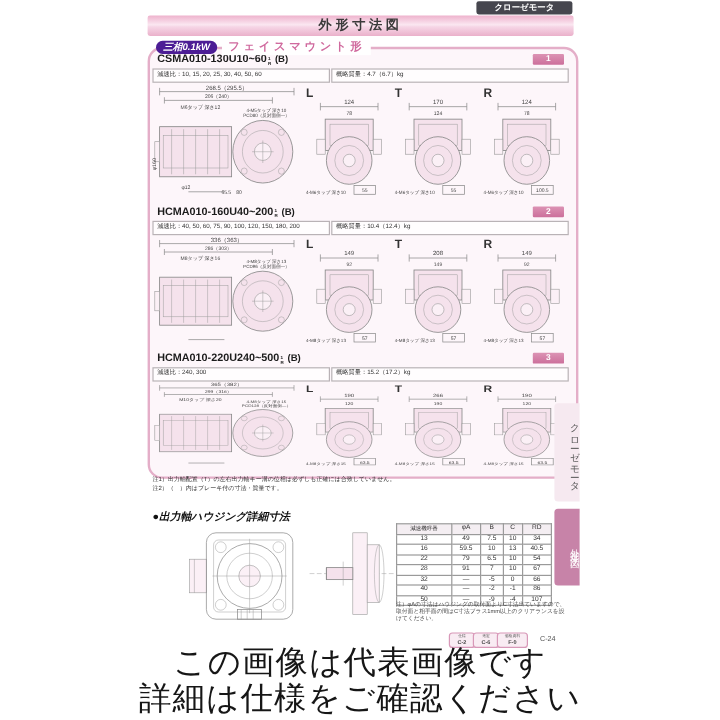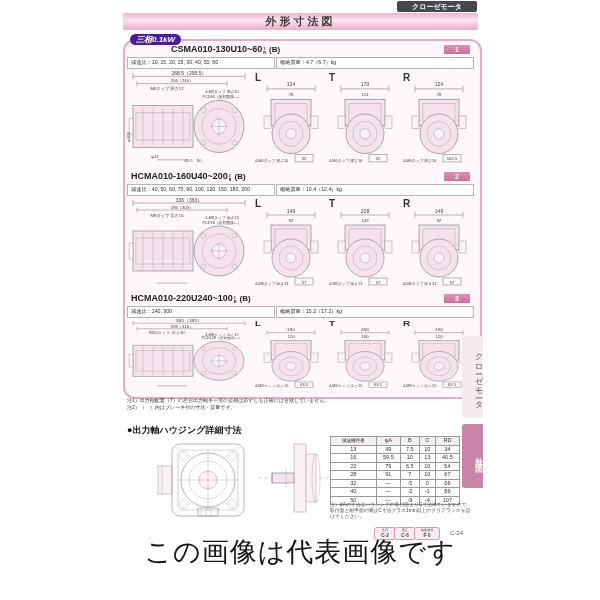--- a/index.html
+++ b/index.html
@@ -38,21 +38,21 @@
   .lnt{stroke:#9a9a9a;stroke-width:0.4;fill:none;}
   .fillshape{fill:#f5e2ec;stroke:#8a8a8a;stroke-width:0.7;}
   .fillshape2{fill:#fbf0f6;stroke:#9a9a9a;stroke-width:0.5;}
   text.t45{font-size:5px;fill:#444;text-anchor:middle;}
   text.t4{font-size:4.2px;fill:#444;text-anchor:middle;}
   text.t38{font-size:3.8px;fill:#444;text-anchor:middle;}
   text.t38l{font-size:3.8px;fill:#444;text-anchor:start;}
   text.letter{font-size:10px;font-weight:bold;fill:#333;text-anchor:start;}
 
   .notes{left:127px;top:397px;font-size:5px;line-height:7px;color:#333;}
-  .housing-heading{left:127px;top:424px;font-size:9px;font-weight:bold;color:#111;}
+  .housing-heading{left:127px;top:424px;font-size:9px;font-weight:bold;color:#111;font-style:italic;}
 
   table.htab{border-collapse:collapse;font-size:5.5px;color:#333;background:#fff;}
   table.htab td,table.htab th{border:0.8px solid #9a9a9a;text-align:center;padding:0 1px;
     height:7.5px;font-weight:normal;line-height:7px;}
   table.htab th{background:#f4eef2;}
   .table-note{left:330px;top:502px;width:142px;font-size:4.8px;line-height:6px;color:#444;}
 
   .flink{height:11px;border:1px solid #d898b8;border-radius:3px;background:#f9ecf3;
     text-align:center;color:#555;padding:0 2px;display:flex;flex-direction:column;justify-content:center;}
   .flink .fl-top{font-size:3.2px;line-height:3.6px;}
@@ -71,23 +71,24 @@
 <body>
 
 <div class="abs corner-label">クローゼモータ</div>
 
 <div class="abs title-banner">外形寸法図</div>
 
 <div class="abs section-box"></div>
 
 <div class="abs series-row">
   <span class="power-badge">三相0.1kW</span>
-</div>
-
-<div class="abs model-line" style="left:131px;top:44px;margin-left:40px;">
+  <span class="type-label">フェイスマウント形</span>
+</div>
+
+<div class="abs model-line" style="left:131px;top:44px;">
   <span>CSMA010-130U10~60</span>
   <span class="model-frac">
     <span>1</span>
     <span>R</span>
   </span>
   <span class="model-suffix">(B)</span>
 </div>
 <div class="abs num-badge" style="left:444px;top:45px;">1</div>
 <div class="abs spec-box" style="left:127px;top:57px;width:140px;">減速比：10, 15, 20, 25, 30, 40, 50, 60</div>
 <div class="abs spec-box" style="left:276px;top:57px;width:190px;">概略質量：4.7（6.7）kg</div>
@@ -280,21 +281,21 @@
     <circle class="fillshape" cx="36" cy="63" r="19"></circle>
     <circle class="lnt" cx="36" cy="63" r="12"></circle>
     <circle class="fillshape2" cx="36" cy="63" r="5"></circle>
     <rect class="ln" x="40" y="83" width="18" height="7" fill="#fff"></rect>
     <text class="t4" x="49" y="88.5">57</text>
     <text class="t38l" x="0" y="90">4-M8タップ 深さ13</text>
   </g>
 </svg>
 
 <div class="abs model-line" style="left:131px;top:293px;">
-  <span>HCMA010-220U240~100</span>
+  <span>HCMA010-220U240~500</span>
   <span class="model-frac">
     <span>1</span>
     <span>R</span>
   </span>
   <span class="model-suffix">(B)</span>
 </div>
 <div class="abs num-badge" style="left:444px;top:294px;">3</div>
 <div class="abs spec-box" style="left:127px;top:306px;width:140px;">減速比：240, 300</div>
 <div class="abs spec-box" style="left:276px;top:306px;width:190px;">概略質量：15.2（17.2）kg</div>
 
@@ -501,13 +502,14 @@
   <span class="fl-top">価格資料</span>
   <span class="fl-code">F-0</span>
 </div>
 <div class="abs page-no">C-24</div>
 
 <div class="abs side-tab side-tab1">クローゼモータ</div>
 <div class="abs side-tab side-tab2">外形寸法図</div>
 
 <div class="abs bottom-banner">
   <div>この画像は代表画像です</div>
+  <div>詳細は仕様をご確認ください</div>
 </div>
 
 </body></html>

